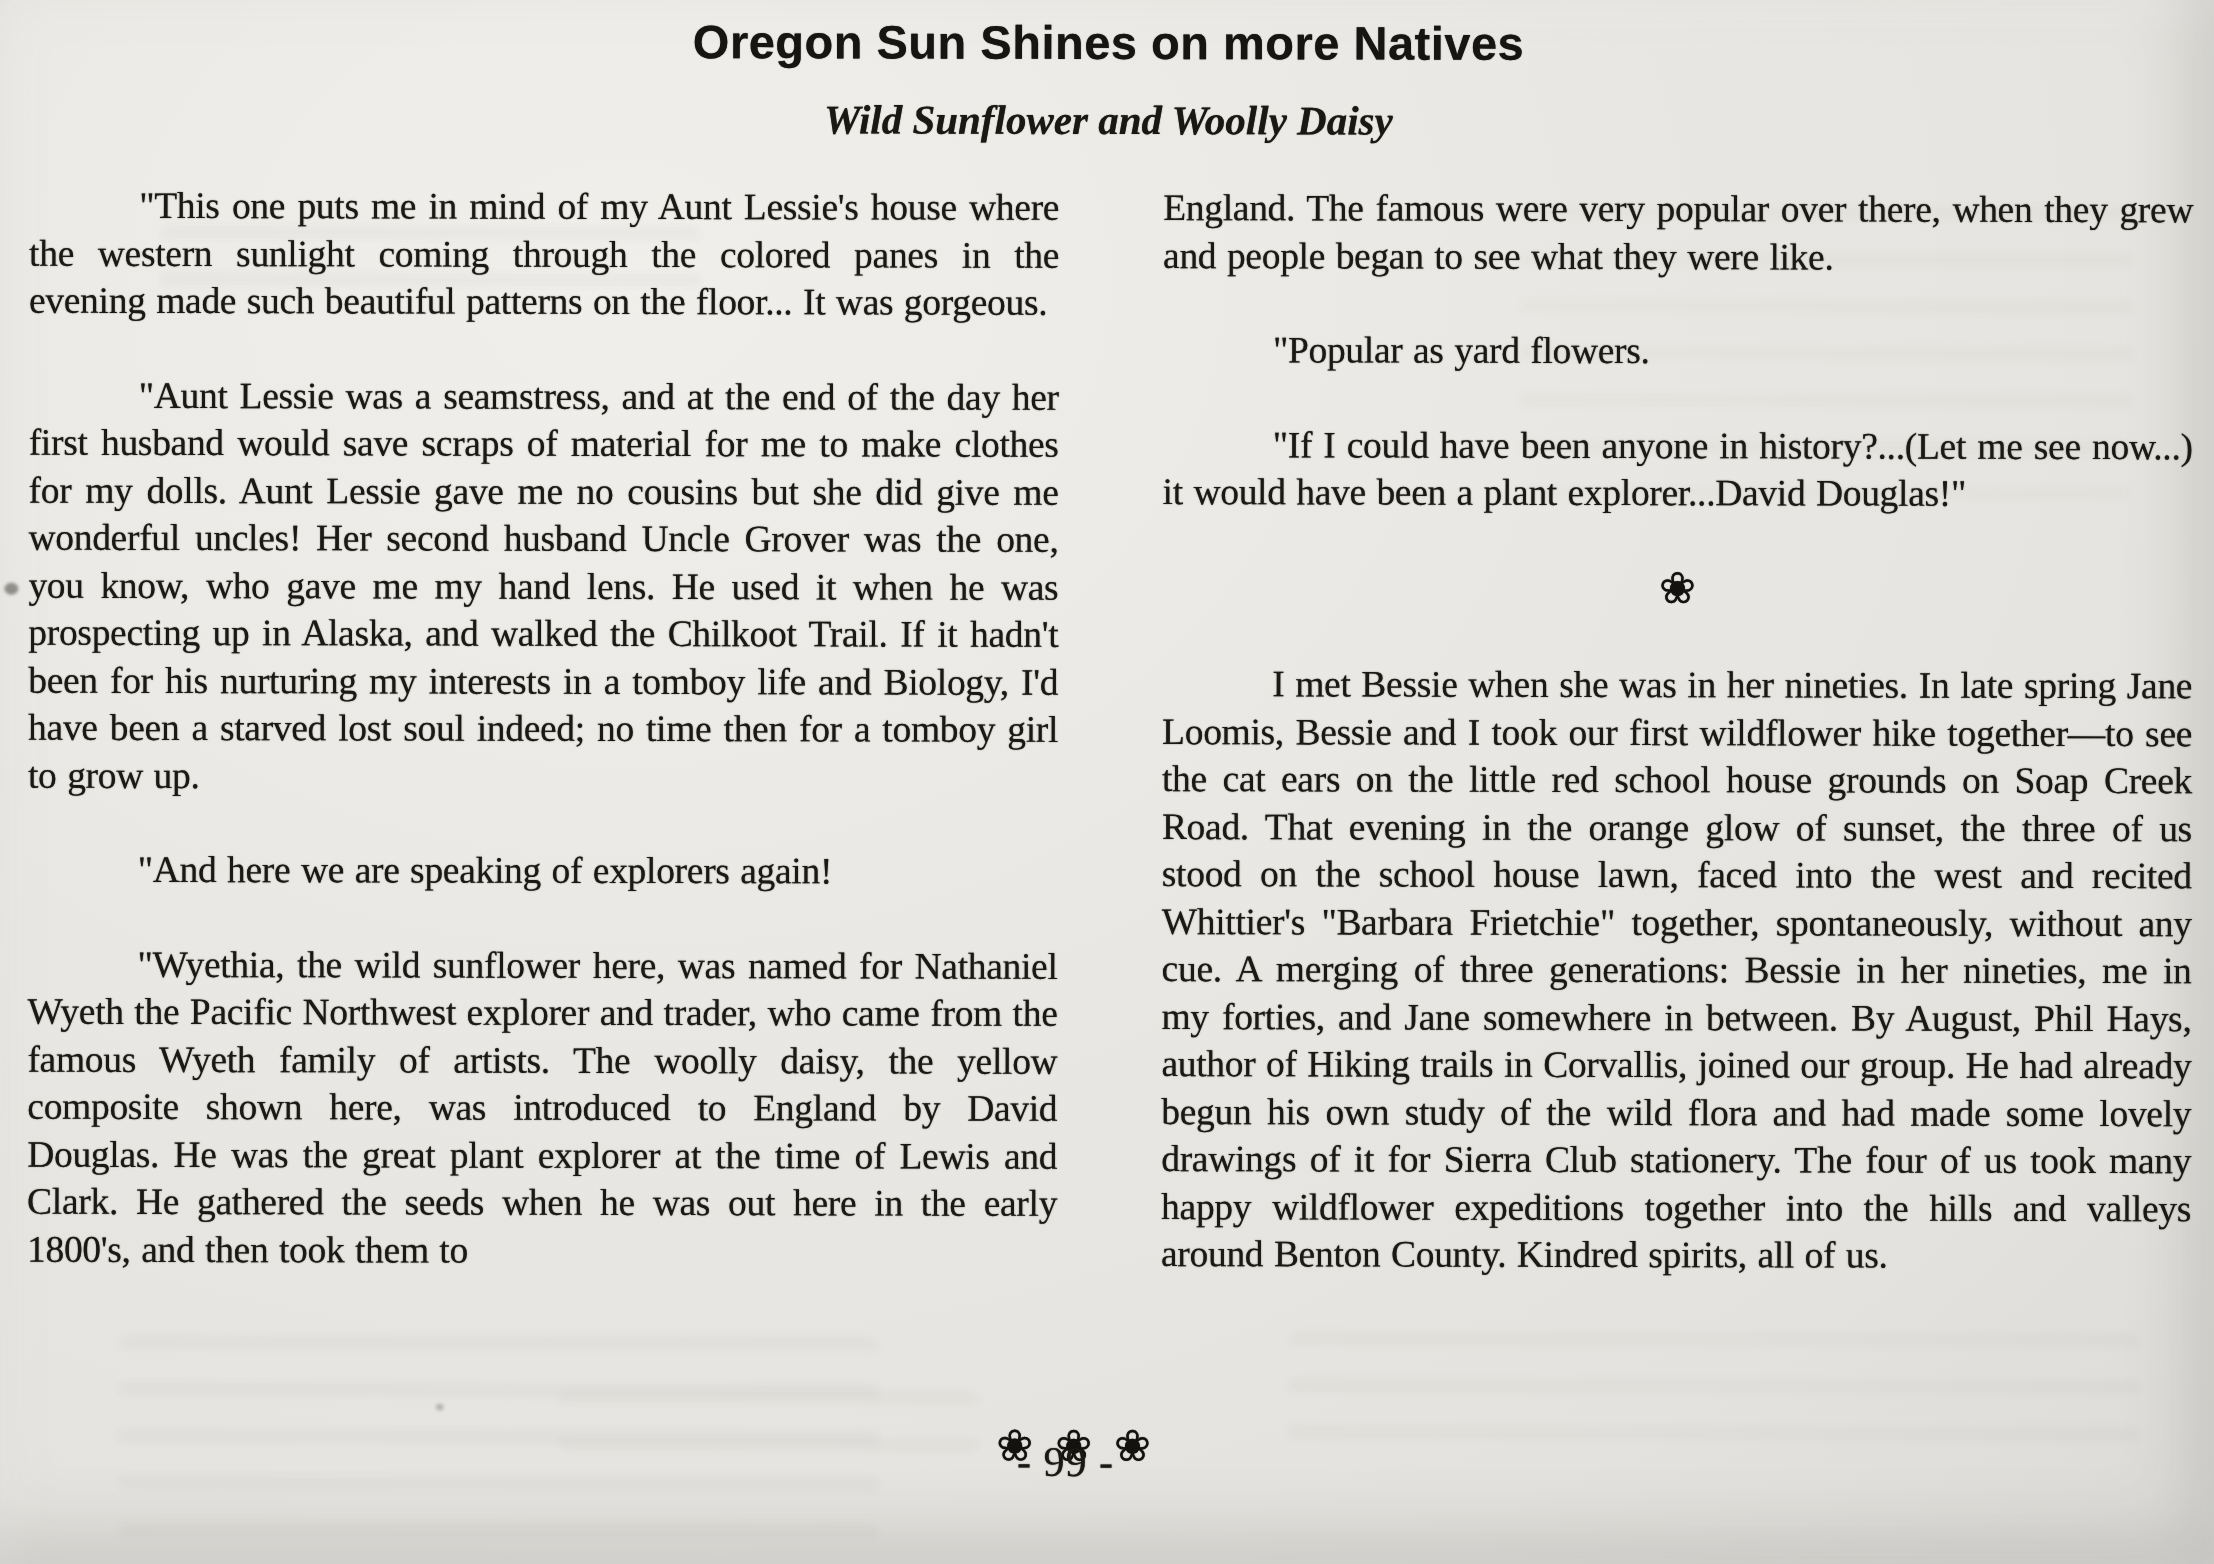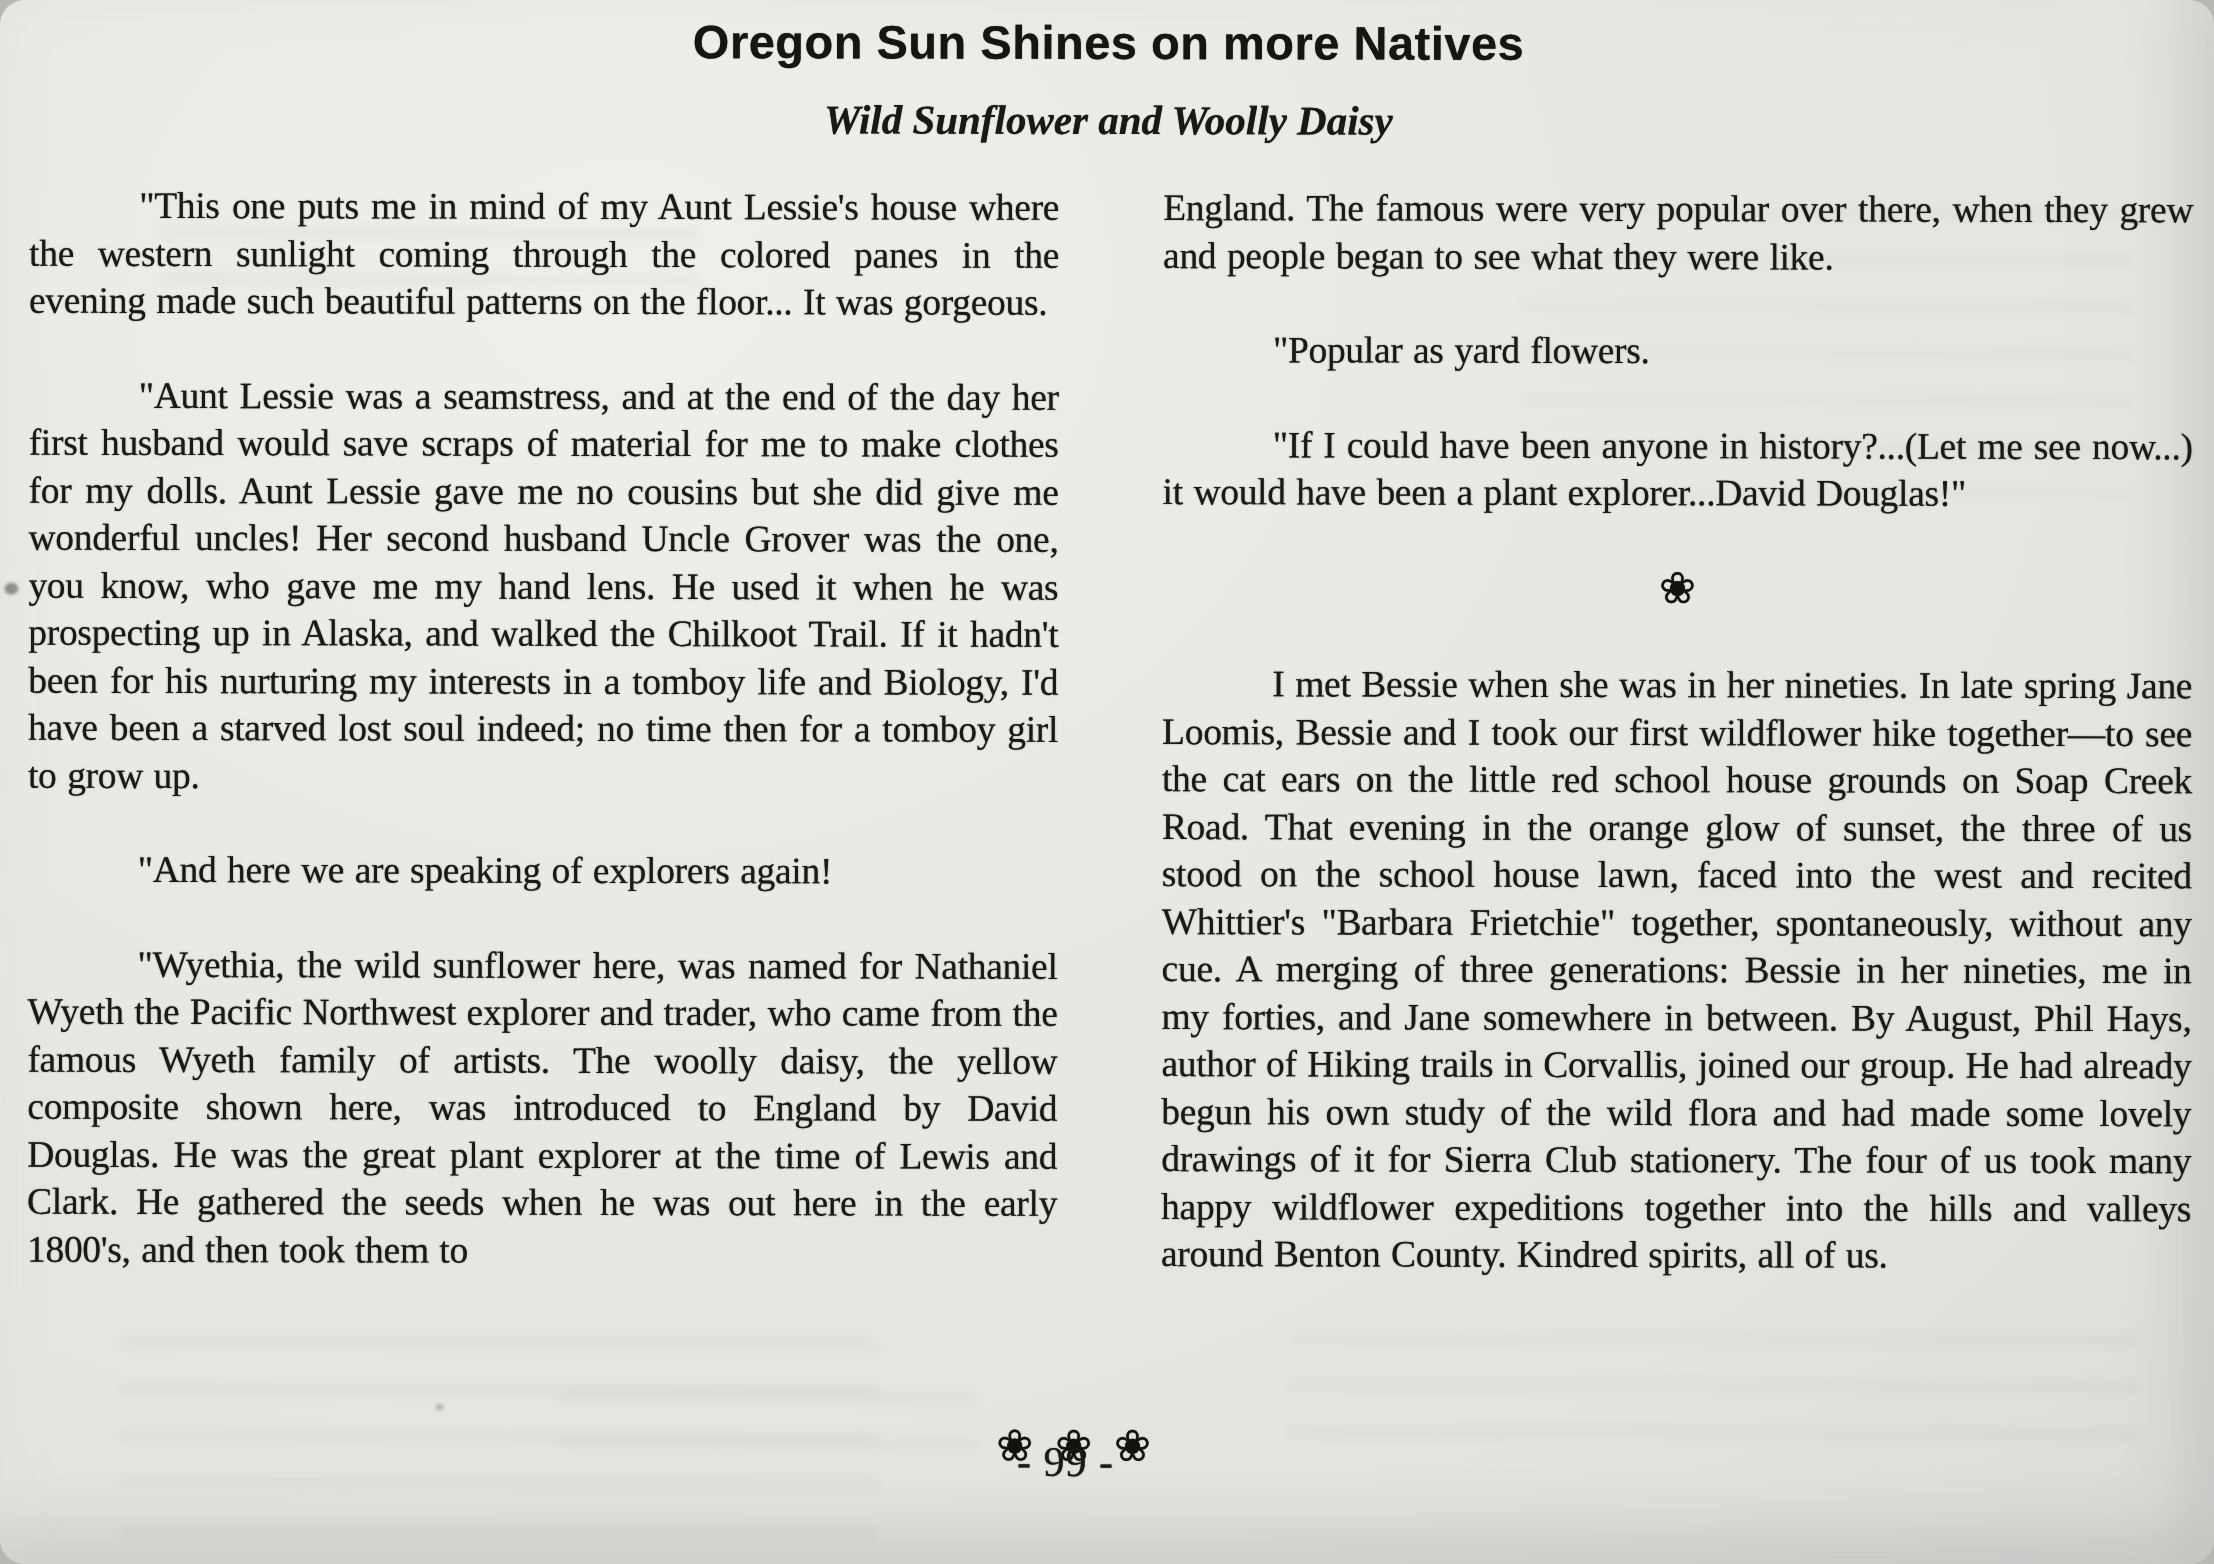--- a/index.html
+++ b/index.html
@@ -8,21 +8,20 @@
     overflow: hidden;
     background: #b9b7b3;
     font-family: "Liberation Serif", serif;
   }
   .page {
     position: absolute; inset: 0;
     background:
       radial-gradient(ellipse at 28% 18%, #f0efeb 0%, #e9e8e4 40%, #e3e2de 78%, #dbdad7 100%);
     box-shadow: inset -20px -26px 70px rgba(92,90,85,0.20), inset 12px 10px 46px rgba(255,255,255,0.35);
     color: #1b1914;
-    border-radius: 25px;
   }
   .tilt { position: absolute; inset: 0; transform: rotate(0.12deg); }
 
   .doc-title {
     margin: 16px 0 0 0;
     text-align: center;
     font-family: "Liberation Sans", sans-serif;
     font-weight: bold;
     font-size: 47px;
     line-height: 54px;

